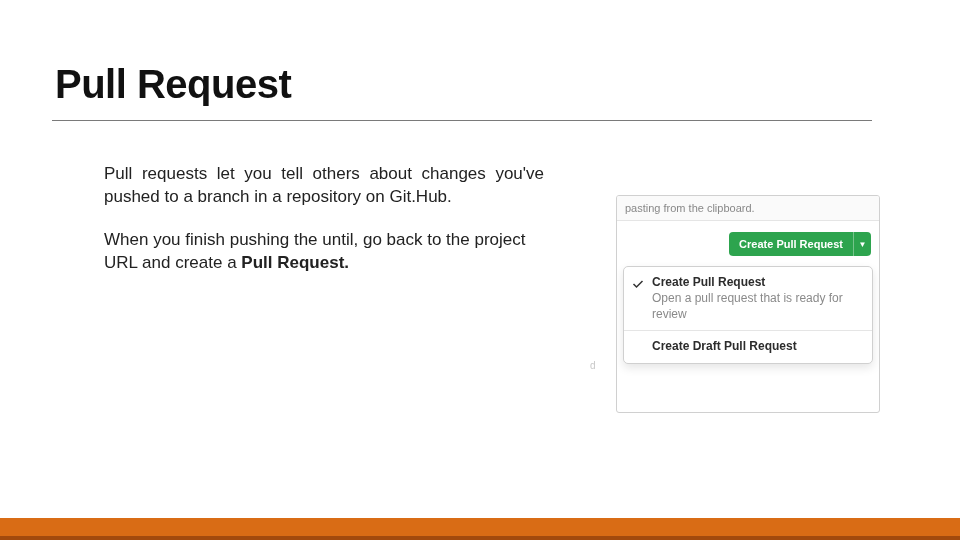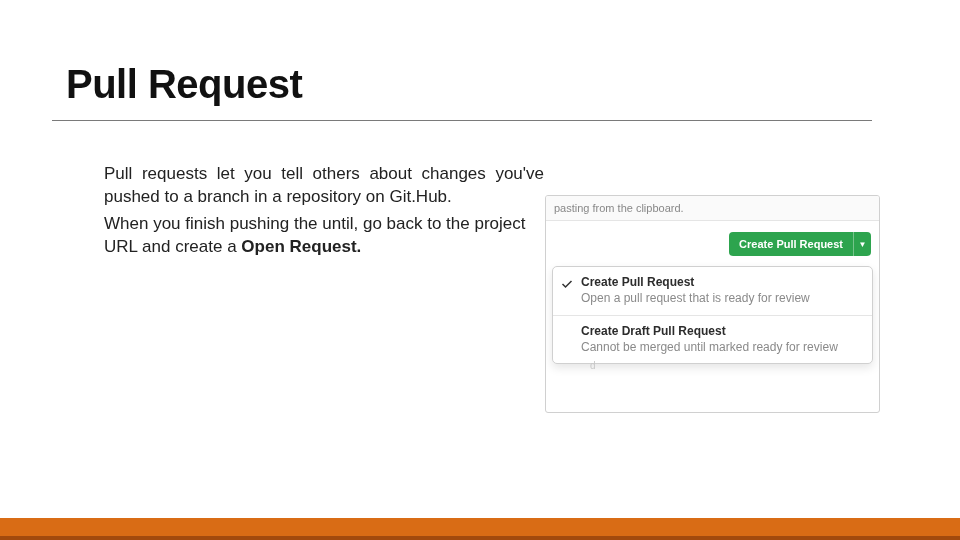--- a/index.html
+++ b/index.html
@@ -5,21 +5,21 @@
   * { box-sizing: border-box; margin: 0; padding: 0; }
   html, body { width: 960px; height: 540px; font-family: "Segoe UI", Arial, sans-serif; background: #fff; }
   .slide {
     position: relative;
     width: 960px;
     height: 540px;
     background: #fff;
   }
   .title {
     position: absolute;
-    left: 66px;
+    left: 55px;
     top: 62px;
     font-size: 40px;
     font-weight: 700;
     color: #111;
     letter-spacing: -0.5px;
   }
   .title-underline {
     position: absolute;
     left: 52px;
     top: 120px;
@@ -29,30 +29,30 @@
   }
   .body-text {
     position: absolute;
     left: 104px;
     top: 163px;
     width: 440px;
     font-size: 17px;
     color: #222;
     line-height: 1.35;
   }
-  .para1 { text-align: justify; margin-bottom: 4px; }
+  .para1 { text-align: justify; margin-bottom: 20px; }
   .para2 { margin-bottom: 20px; }
   .para3 { text-align: justify; }
   .bold { font-weight: 700; }
 
   .screenshot-panel {
     position: absolute;
     right: 80px;
     top: 195px;
-    width: 335px;
+    width: 264px;
     height: 218px;
     border: 1px solid #d0d0d0;
     border-radius: 3px;
     background: #fff;
     overflow: hidden;
   }
   .clipboard-hint {
     font-size: 11px;
     color: #888;
     padding: 6px 8px 6px 8px;
@@ -150,21 +150,21 @@
 <body>
 
 <div class="slide">
 
   <div class="title">Pull Request</div>
   <div class="title-underline"></div>
 
   <div class="body-text">
     <p class="para1">Pull requests let you tell others about changes you've pushed to a branch in a repository on Git.Hub.</p>
     <p class="para2">
-      <span>When you finish pushing the until, go back to the project URL and create a </span><span class="bold">Open Request.</span>
+      <span>When you finish pushing the until, go back to the project URL and create a </span><span class="bold">Pull Request.</span>
     </p>
   </div>
 
   <div class="screenshot-panel">
     <div class="clipboard-hint">pasting from the clipboard.</div>
 
     <div class="btn-row">
       <div class="create-btn">
         <div class="create-btn-main">Create Pull Request</div>
         <div class="create-btn-caret">
@@ -178,21 +178,20 @@
         <span class="check-icon">
           <svg viewBox="0 0 16 16" width="12" height="12" fill="none" stroke="currentColor" stroke-width="2">
             <polyline points="2,8 6,12 14,4"></polyline>
           </svg>
         </span>
         <div class="item-title">Create Pull Request</div>
         <div class="item-desc">Open a pull request that is ready for review</div>
       </div>
       <div class="dropdown-item">
         <div class="item-title">Create Draft Pull Request</div>
-        <div class="item-desc">Cannot be merged until marked ready for review</div>
       </div>
     </div>
   </div>
 
   <div class="left-faint">d</div>
 
   <div class="bottom-stripe"></div>
   <div class="bottom-stripe-dark"></div>
 </div>
 

